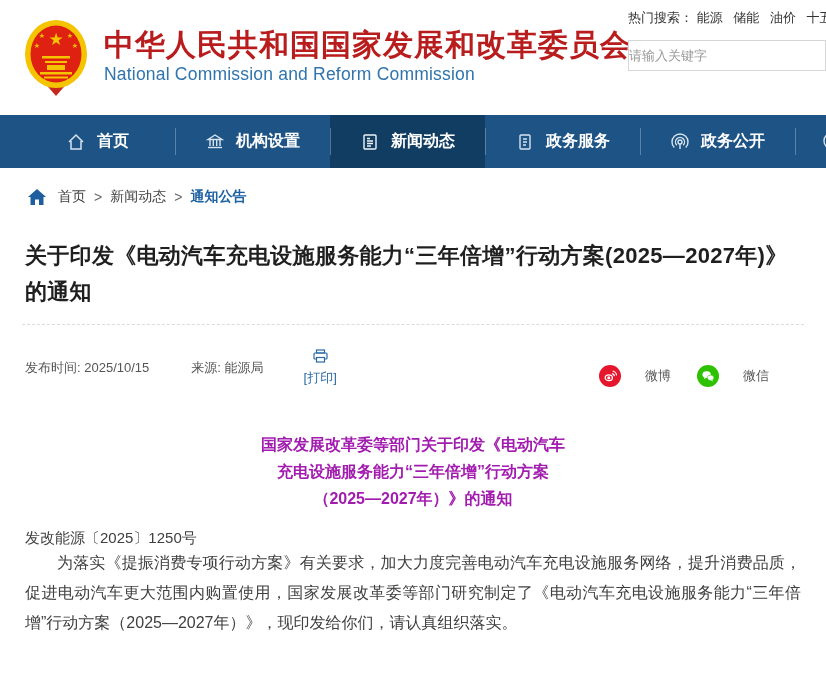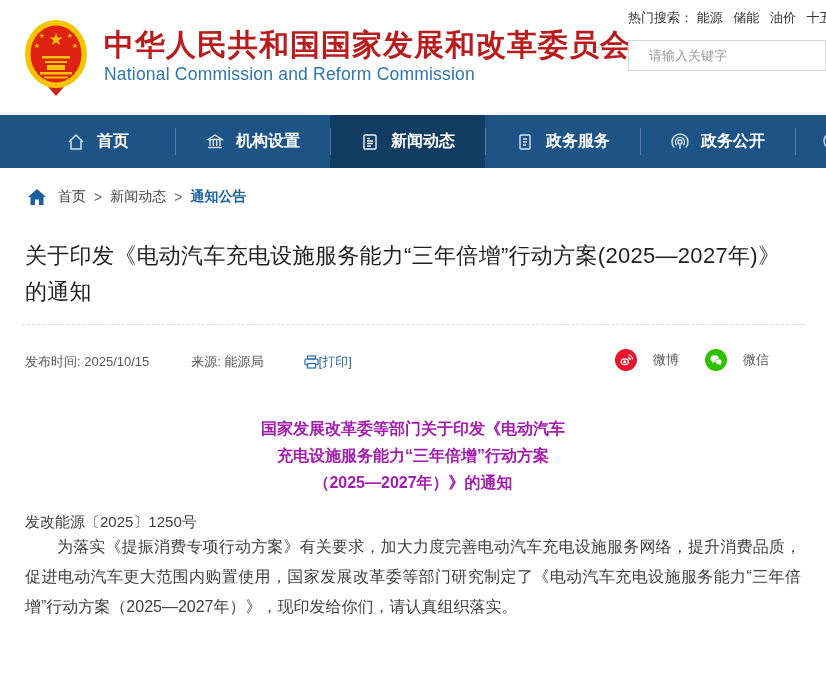--- a/index.html
+++ b/index.html
@@ -30,21 +30,21 @@
     position: absolute; left: 628px; top: 8px; width: 198px;
   }
   .hot-search {
     font-size: 13px; color: #333; white-space: nowrap; overflow: hidden;
     line-height: 20px;
   }
   .hot-search a { color: #333; text-decoration: none; margin-right: 7px; cursor: pointer; }
   .search-input {
     margin-top: 12px; width: 198px; height: 31px;
     border: 1px solid #d6d6d6; background: #fff;
-    font-size: 13px; padding: 0 20px; color: #333; outline: none;
+    font-size: 13px; padding: 0 0; color: #333; outline: none;
     font-family: "Liberation Sans", "DejaVu Sans", sans-serif;
   }
   .search-input::placeholder { color: #9a9a9a; }
 
   
   .main-nav {
     height: 53px; background: #1d5385; display: flex; align-items: stretch;
     overflow: hidden; position: relative;
   }
   .nav-spacer { width: 20px; flex: 0 0 auto; }
@@ -68,41 +68,41 @@
     padding: 20px 0 0 28px; display: flex; align-items: center; gap: 8px;
     font-size: 14px; color: #444;
   }
   .breadcrumb a { color: #444; text-decoration: none; cursor: pointer; }
   .breadcrumb .sep { color: #666; }
   .breadcrumb .current { color: #1e62a2; font-weight: bold; }
   .crumb-home { margin-right: 4px; display: block; }
 
   
   .page-title {
-    margin: 32px 25px 0 25px; font-size: 22px; font-weight: normal; color: #1f1f1f;
+    margin: 32px 25px 0 25px; font-size: 22px; font-weight: bold; color: #1f1f1f;
     line-height: 36px; letter-spacing: 0.3px;
   }
   .dashed-divider {
     margin: 14px 22px 0 22px; border-top: 1px dashed #dcdcdc; height: 0;
   }
 
   
   .meta-row {
     margin: 24px 25px 0 25px; display: flex; align-items: flex-end;
     font-size: 13px; color: #555;
   }
   .meta-left { display: flex; align-items: center; }
   .meta-left .publish { margin-right: 42px; }
   .meta-left .source { margin-right: 40px; }
   .print-link {
-    display: flex; align-items: center; color: #2a6ba6; cursor: pointer;
-    text-decoration: none; font-size: 13px;
+    display: flex; align-items: center; gap: 6px; color: #2a6ba6; cursor: pointer;
+    text-decoration: none; font-size: 13px; flex-direction: column;
   }
   .meta-right { margin-left: auto; display: flex; align-items: center; gap: 26px; padding-right: 32px; }
-  .share-item { display: flex; align-items: center; gap: 16px; cursor: pointer; }
+  .share-item { display: flex; align-items: center; gap: 24px; cursor: pointer; }
   .share-item .badge {
     width: 22px; height: 22px; border-radius: 50%; display: flex;
     align-items: center; justify-content: center;
   }
   .badge.weibo { background: #e6162d; }
   .badge.wechat { background: #2dc100; }
 
   
   .article { margin: 0 25px; }
   .doc-title {

